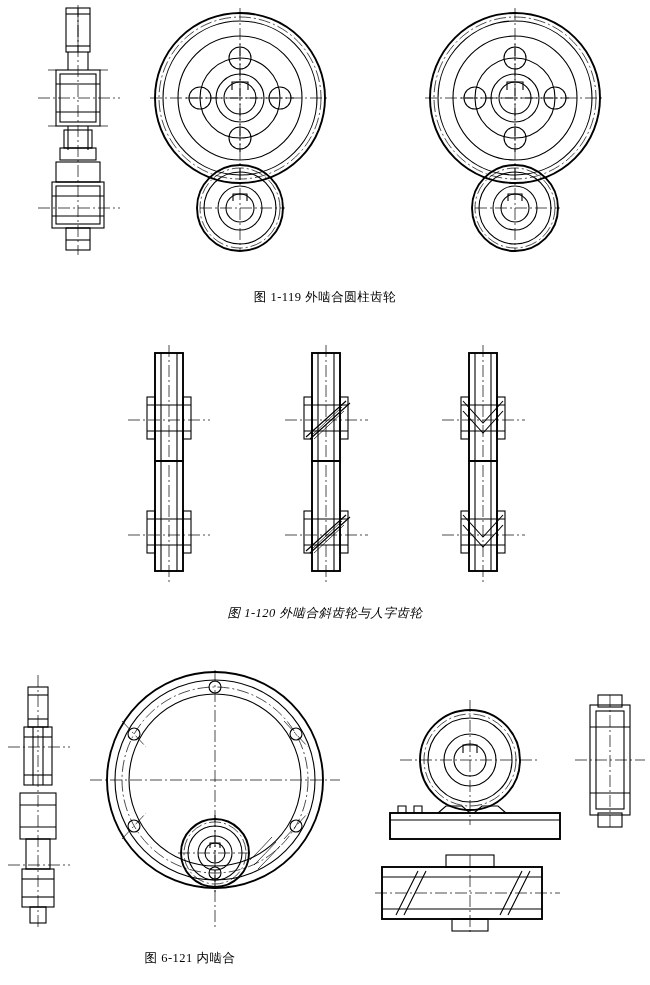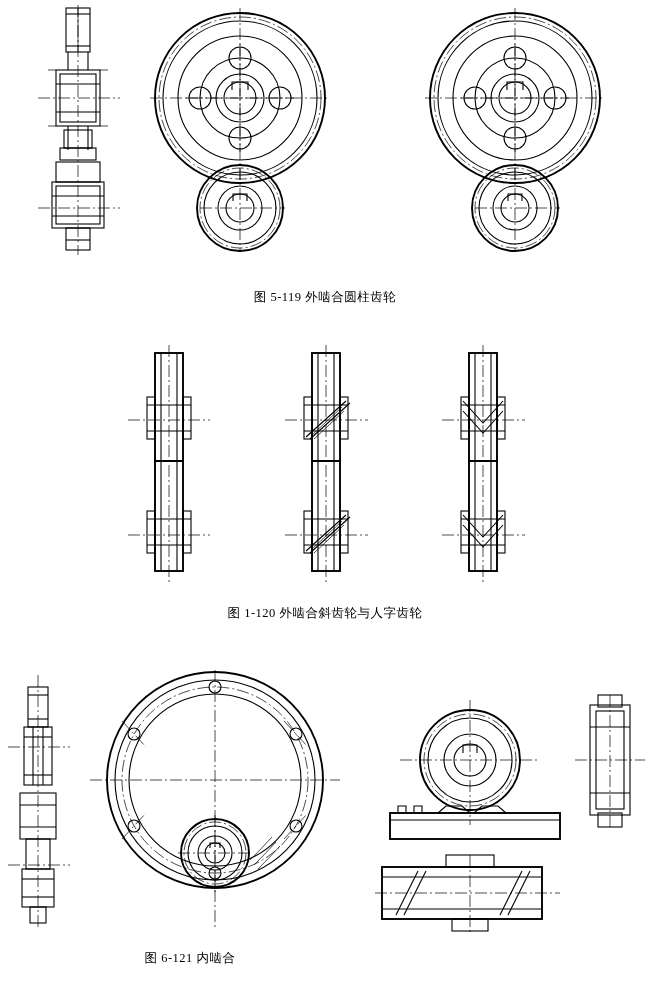--- a/index.html
+++ b/index.html
@@ -175,21 +175,21 @@
         <circle class="ln-thick" cx="515" cy="208" r="43"></circle>
         <circle class="ln" cx="515" cy="208" r="36"></circle>
         <circle class="center" cx="515" cy="208" r="40"></circle>
         <circle class="ln" cx="515" cy="208" r="22"></circle>
         <circle class="ln" cx="515" cy="208" r="14"></circle>
         <path class="ln" d="M508,201 L508,194 L522,194 L522,201"></path>
       </g>
     </svg>
   </div>
 
-  <div class="caption" style="left:0; top:289px; width:650px;">图 5-119   外啮合圆柱齿轮</div>
+  <div class="caption" style="left:0; top:289px; width:650px;">图 1-119   外啮合圆柱齿轮</div>
 
   <div class="fig-block" style="left:0px; top:335px; width:650px; height:260px;">
     <svg width="650" height="260" viewBox="0 0 650 260">
 
       <g>
         <line class="center" x1="128" y1="85" x2="210" y2="85"></line>
         <line class="center" x1="128" y1="200" x2="210" y2="200"></line>
         <line class="center" x1="169" y1="10" x2="169" y2="248"></line>
 
         <rect class="ln-thick" x="155" y="18" width="28" height="108"></rect>
@@ -259,21 +259,21 @@
         <rect class="ln" x="461" y="176" width="8" height="42"></rect>
         <rect class="ln" x="497" y="176" width="8" height="42"></rect>
         <line class="ln" x1="461" y1="184" x2="505" y2="184"></line>
         <line class="ln" x1="461" y1="210" x2="505" y2="210"></line>
         <path class="ln" d="M463,180 L483,202 L503,180"></path>
         <path class="ln" d="M463,190 L483,212 L503,190"></path>
       </g>
     </svg>
   </div>
 
-  <div class="caption" style="left:0; top:605px; width:650px;">图 1-120   外啮合斜齿轮与人字齿轮</div>
+  <div class="caption" style="left:0; top:605px; width:650px;font-style:italic;">图 1-120   外啮合斜齿轮与人字齿轮</div>
 
   <div class="fig-block" style="left:0px; top:665px; width:650px; height:280px;">
     <svg width="650" height="280" viewBox="0 0 650 280">
       <defs>
         <pattern id="hatchR2" width="7" height="7" patternUnits="userSpaceOnUse" patternTransform="rotate(45)">
           <line x1="0" y1="0" x2="0" y2="7" class="hatch-a"></line>
         </pattern>
         <pattern id="hatchL2" width="7" height="7" patternUnits="userSpaceOnUse" patternTransform="rotate(-45)">
           <line x1="0" y1="0" x2="0" y2="7" class="hatch-a"></line>
         </pattern>

